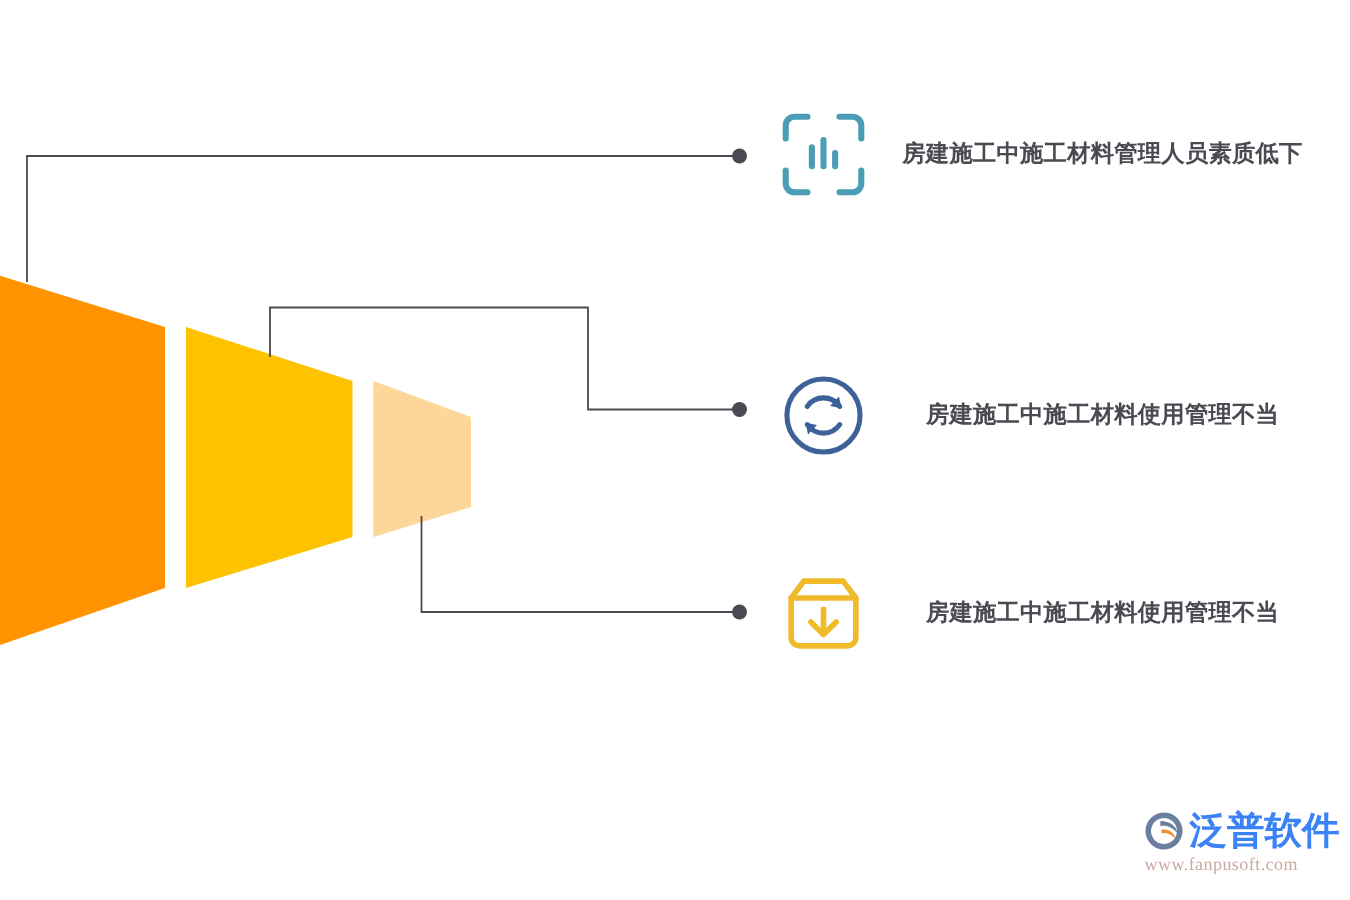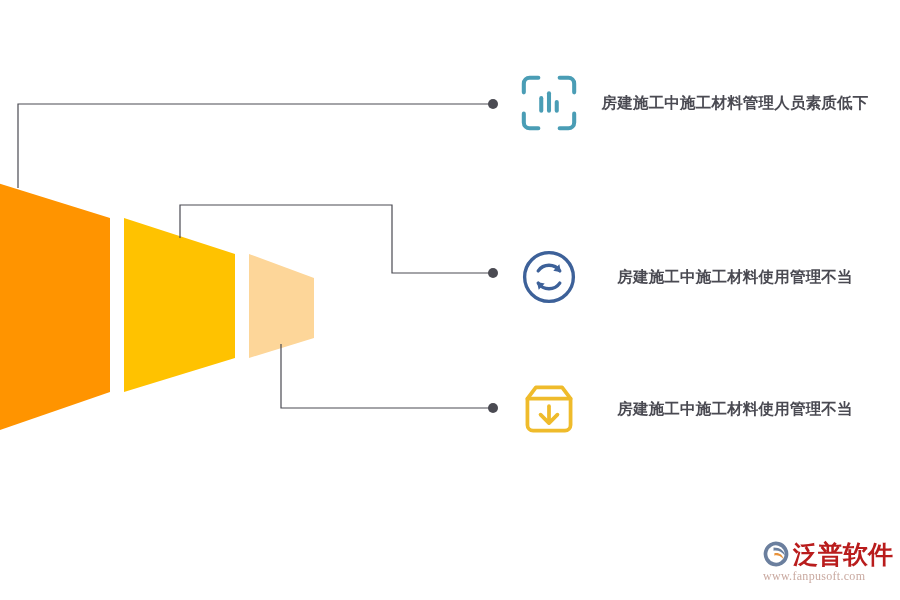--- a/index.html
+++ b/index.html
@@ -78,21 +78,21 @@
     align-items: flex-start;
   }
   #logo-top {
     display: flex;
     align-items: center;
   }
   #logo-wordmark {
     font-family: "Liberation Serif", "DejaVu Serif", serif;
     font-size: 25px;
     font-weight: bold;
-    color: #b91c1c;
+    color: #3b82f6;
     letter-spacing: 0px;
     margin-left: 3px;
     line-height: 1;
   }
   #logo-url {
     font-family: "Liberation Serif", "DejaVu Serif", serif;
     font-size: 12px;
     color: #c9a9a0;
     letter-spacing: 0.3px;
     margin-top: 2px;

